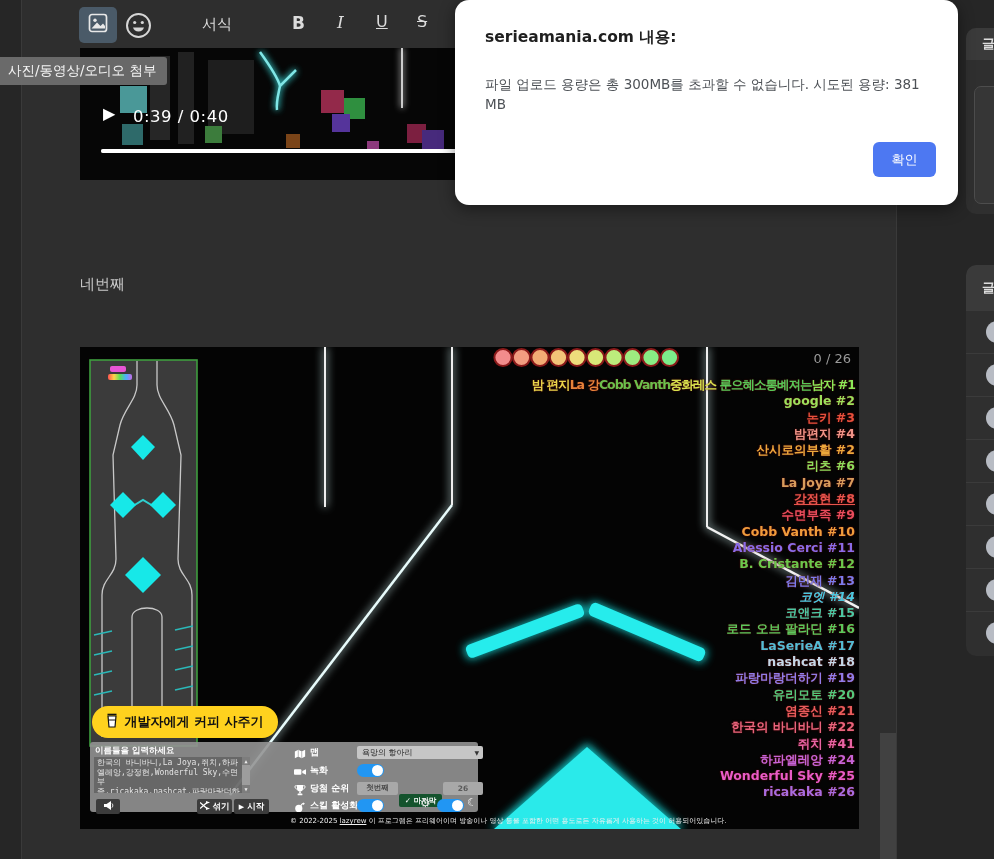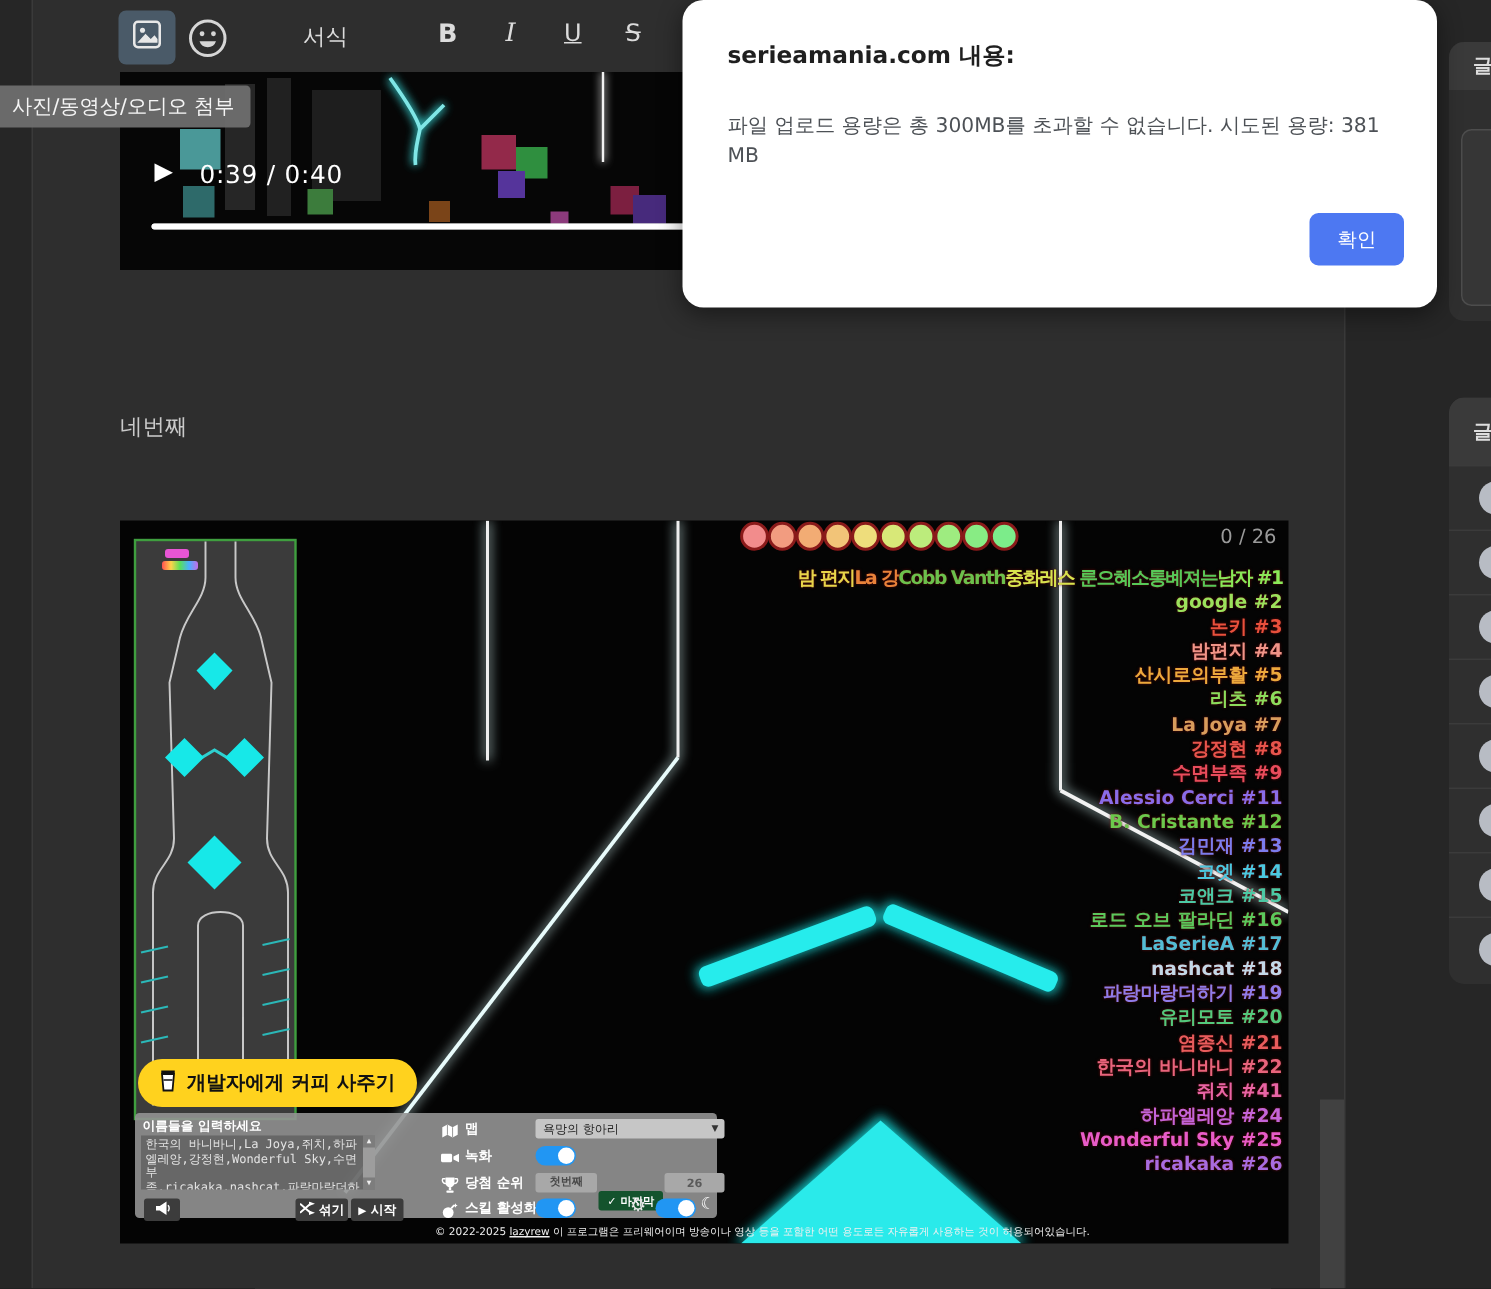--- a/index.html
+++ b/index.html
@@ -236,29 +236,30 @@
         </g>
     </svg>
 
     <div class="g-counter">0 / 26</div>
 
     <div class="ranks">
       <div class="rank1"><span style="color: rgb(232, 212, 74);">밤 편지</span><span style="color: rgb(232, 130, 58);">La 강</span><span style="color: rgb(108, 192, 76);">Cobb Vanth</span><span style="color: rgb(216, 226, 78);">중화레스</span><span style="color: rgb(88, 200, 88);"> 룬으혜소통볘져는</span><span style="color: rgb(138, 232, 88);">남자 #1</span></div>
     <div style="color: rgb(156, 224, 92);">google #2</div>
         <div style="color: rgb(232, 80, 60);">논키 #3</div>
         <div style="color: rgb(240, 148, 136);">밤편지 #4</div>
-        <div style="color: rgb(236, 168, 60);">산시로의부활 #5</div>
+        <div style="color: rgb(236, 168, 60);">산시로의부활 #2</div>
         <div style="color: rgb(140, 220, 92);">리츠 #6</div>
         <div style="color: rgb(216, 156, 92);">La Joya #7</div>
-        <div style="color: rgb(232, 84, 76);">강정현 #8</div>
+        <div style="color: rgb(232, 84, 76); text-decoration: underline;">강정현 #8</div>
         <div style="color: rgb(232, 76, 92);">수면부족 #9</div>
+        <div style="color: rgb(240, 156, 60);">Cobb Vanth #10</div>
         <div style="color: rgb(138, 108, 232);">Alessio Cerci #11</div>
         <div style="color: rgb(108, 200, 76);">B. Cristante #12</div>
         <div style="color: rgb(124, 124, 236);">김민재 #13</div>
-        <div style="color: rgb(76, 200, 224);">코엣 #14</div>
+        <div style="color: rgb(76, 200, 224); font-style: italic;">코엣 #14</div>
         <div style="color: rgb(76, 200, 164);">코앤크 #15</div>
         <div style="color: rgb(92, 200, 92);">로드 오브 팔라딘 #16</div>
         <div style="color: rgb(84, 188, 212);">LaSerieA #17</div>
         <div style="color: rgb(196, 216, 232);">nashcat #18</div>
         <div style="color: rgb(144, 124, 232);">파랑마랑더하기 #19</div>
         <div style="color: rgb(84, 200, 124);">유리모토 #20</div>
         <div style="color: rgb(232, 92, 92);">염종신 #21</div>
         <div style="color: rgb(232, 100, 124);">한국의 바니바니 #22</div>
         <div style="color: rgb(232, 100, 164);">쥐치 #41</div>
         <div style="color: rgb(196, 100, 216);">하파엘레앙 #24</div>

